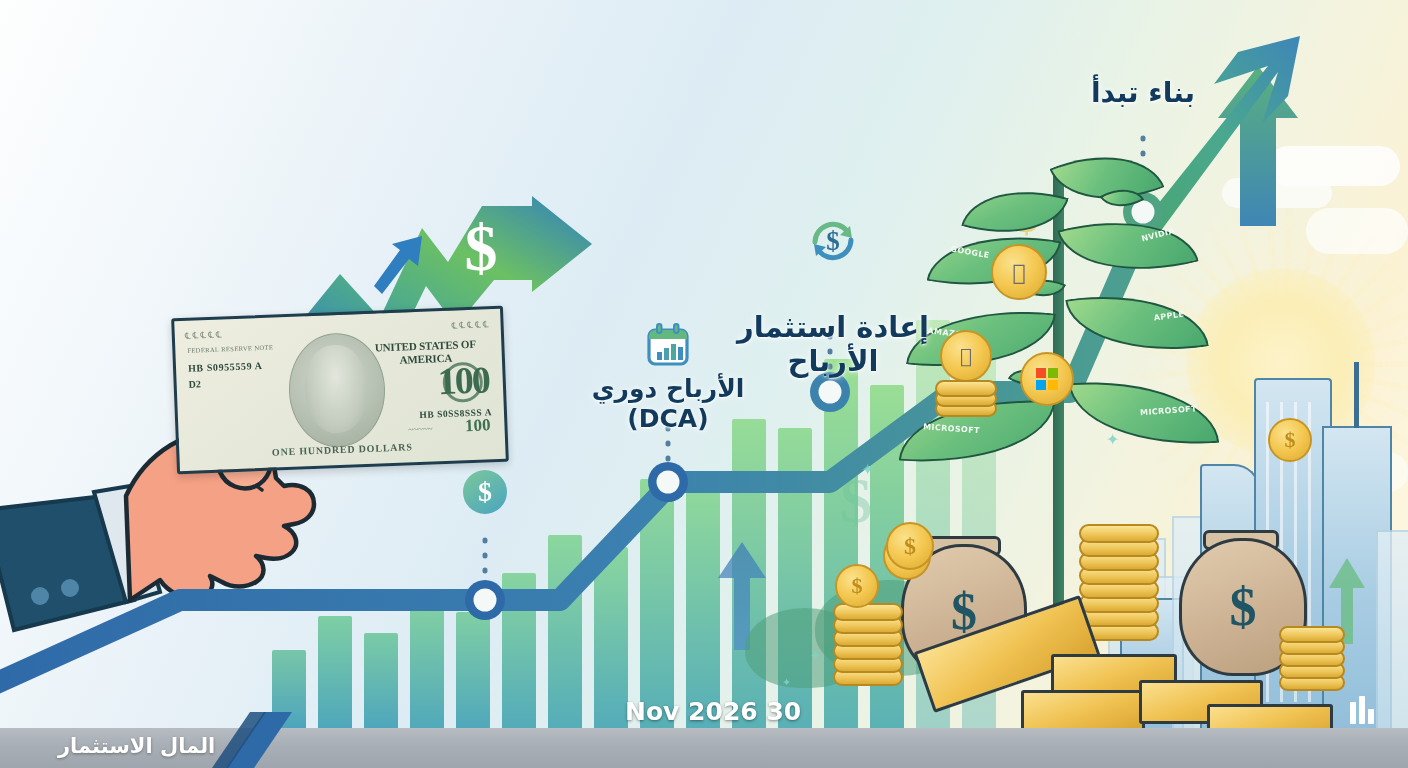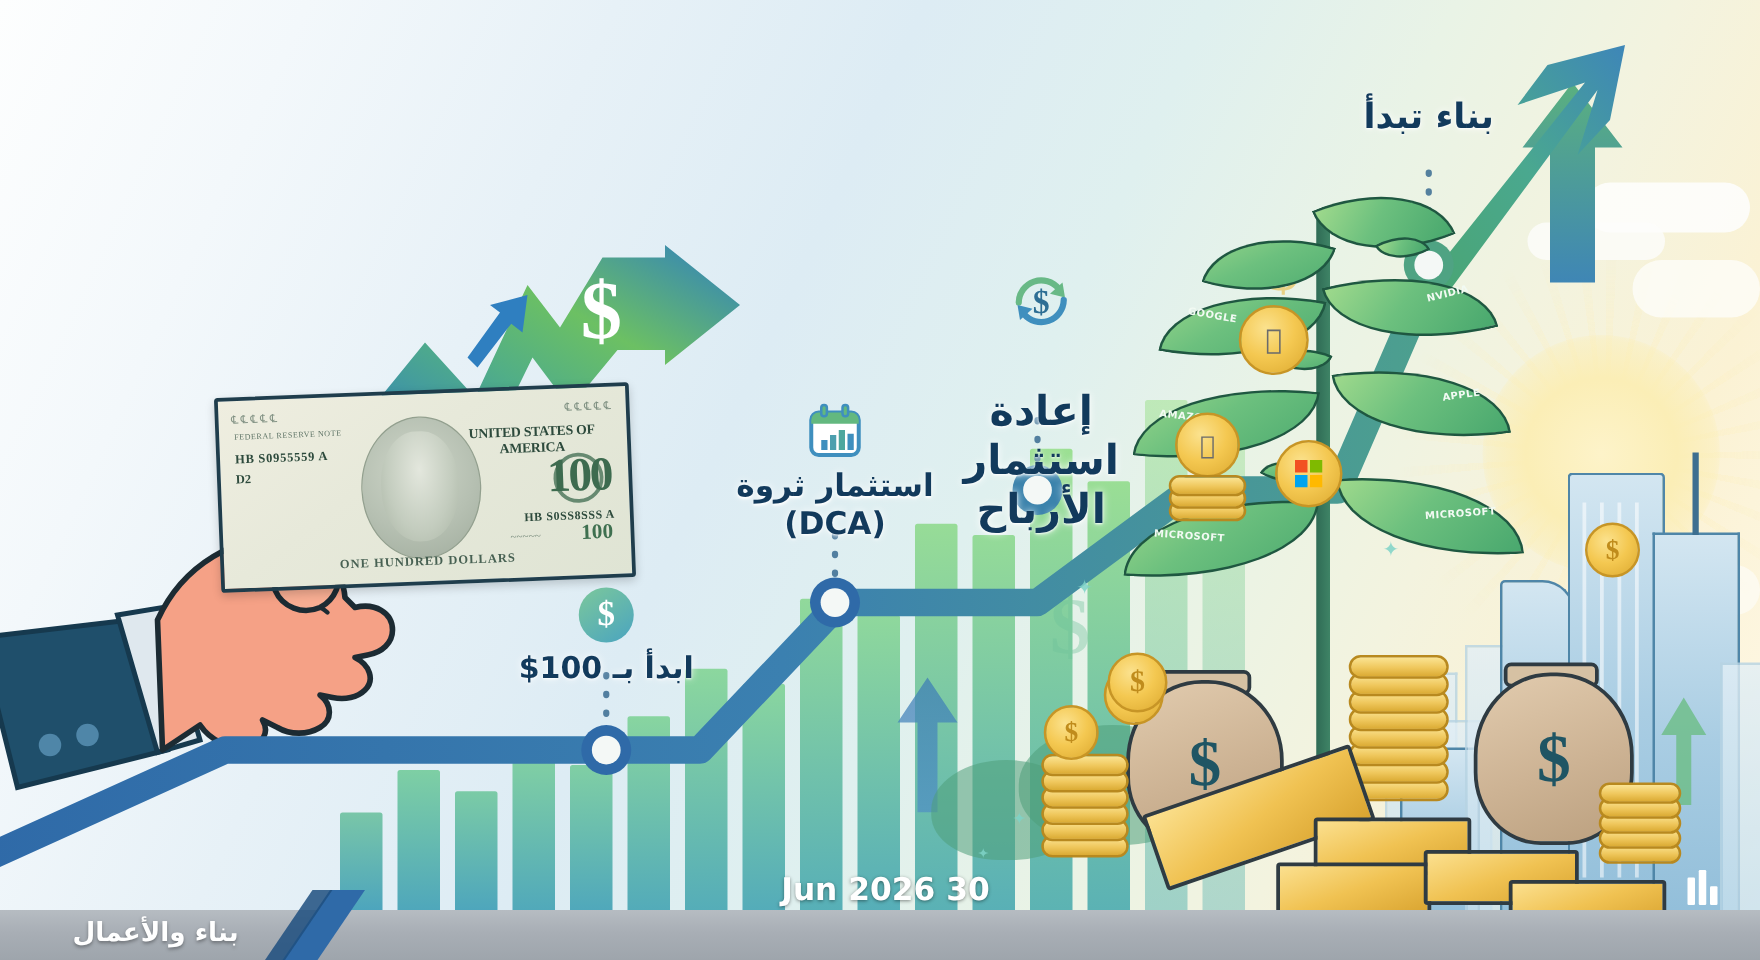--- a/index.html
+++ b/index.html
@@ -435,67 +435,66 @@
   <div class="sparkle" style="left:810px;top:648px;font-size:13px;">✦</div>
   <div class="sparkle" style="left:782px;top:676px;font-size:11px;">✦</div>
 
 
   <div class="milestone" style="left:395px;top:470px;width:180px;">
     <div class="ms-icon" style="width:44px;height:44px;border-radius:50%;
                 background:linear-gradient(145deg,#7cc89b 0%,#4aa4c0 100%);
                 display:flex;align-items:center;justify-content:center;">
       <span style="color:#ffffff;font-weight:bold;font-size:28px;font-family:'Liberation Serif',serif;line-height:1;">$</span>
     </div>
-    <div class="ms-label" style="font-size:24px;">ابدأ بـ 100$</div>
   </div>
 
   <div class="milestone" style="left:568px;top:322px;width:200px;">
     <div class="ms-icon" style="width:46px;height:46px;">
       <svg viewBox="0 0 46 46" width="46" height="46">
         <rect x="4" y="8" width="38" height="34" rx="6" fill="#ffffff" stroke="#3f8fbe" stroke-width="3.2"></rect>
         <path d="M4 14 a6 6 0 0 1 6 -6 h26 a6 6 0 0 1 6 6 v3 H4 Z" fill="#63b87f"></path>
         <rect x="12" y="2" width="4.5" height="9" rx="2.2" fill="#63b87f" stroke="#3f8fbe" stroke-width="2"></rect>
         <rect x="29" y="2" width="4.5" height="9" rx="2.2" fill="#63b87f" stroke="#3f8fbe" stroke-width="2"></rect>
         <rect x="12" y="30" width="5" height="8" fill="#3f8fbe"></rect>
         <rect x="19" y="26" width="5" height="12" fill="#4c9fae"></rect>
         <rect x="26" y="22" width="5" height="16" fill="#4ea79e"></rect>
         <rect x="33" y="25" width="5" height="13" fill="#3f8fbe"></rect>
       </svg>
     </div>
-    <div class="ms-label" style="font-size:25px;">استثمار ثروة
+    <div class="ms-label" style="font-size:25px;">الأرباح دوري
 (DCA)</div>
   </div>
 
   <div class="milestone" style="left:728px;top:216px;width:210px;">
     <div class="ms-icon" style="width:54px;height:50px;">
       <svg viewBox="0 0 54 50" width="54" height="50">
         <path d="M9 26 A18 18 0 0 1 41 15" fill="none" stroke="#68b986" stroke-width="5" stroke-linecap="round"></path>
         <path d="M44 10 L46 22 L34 19 Z" fill="#68b986"></path>
         <path d="M45 24 A18 18 0 0 1 13 35" fill="none" stroke="#3f8fbe" stroke-width="5" stroke-linecap="round"></path>
         <path d="M10 40 L8 28 L20 31 Z" fill="#3f8fbe"></path>
         <text x="27" y="34" font-family="'Liberation Serif',serif" font-size="27" font-weight="bold" fill="#2d6e94" text-anchor="middle">$</text>
       </svg>
     </div>
-    <div class="ms-label" style="font-size:33px;margin-top:44px;">إعادة استثمار
+    <div class="ms-label" style="font-size:29px;margin-top:44px;">إعادة استثمار
 الأرباح</div>
   </div>
 
   <div class="milestone" style="left:1038px;top:76px;width:210px;">
     <div class="ms-label" style="font-size:28px;">بناء تبدأ</div>
   </div>
 
-  <div class="datestamp">30 Jun 2026</div>
+  <div class="datestamp">30 Nov 2026</div>
 
   <div class="bottombar"></div>
   <div class="brandchev">
     <svg viewBox="0 0 96 56" width="96" height="56">
       <path d="M96 0 L58 56 L30 56 L68 0 Z" fill="#2f6aa8"></path>
       <path d="M70 0 L32 56 L16 56 L54 0 Z" fill="#1f4f7f" opacity=".85"></path>
     </svg>
   </div>
-  <div class="brand">بناء والأعمال</div>
+  <div class="brand">المال الاستثمار</div>
   <div class="logomark">
     <i style="left:0px;height:22px;"></i>
     <i style="left:9px;height:28px;"></i>
     <i style="left:18px;height:15px;"></i>
   </div>
 
 </div>
 
 </body></html>

